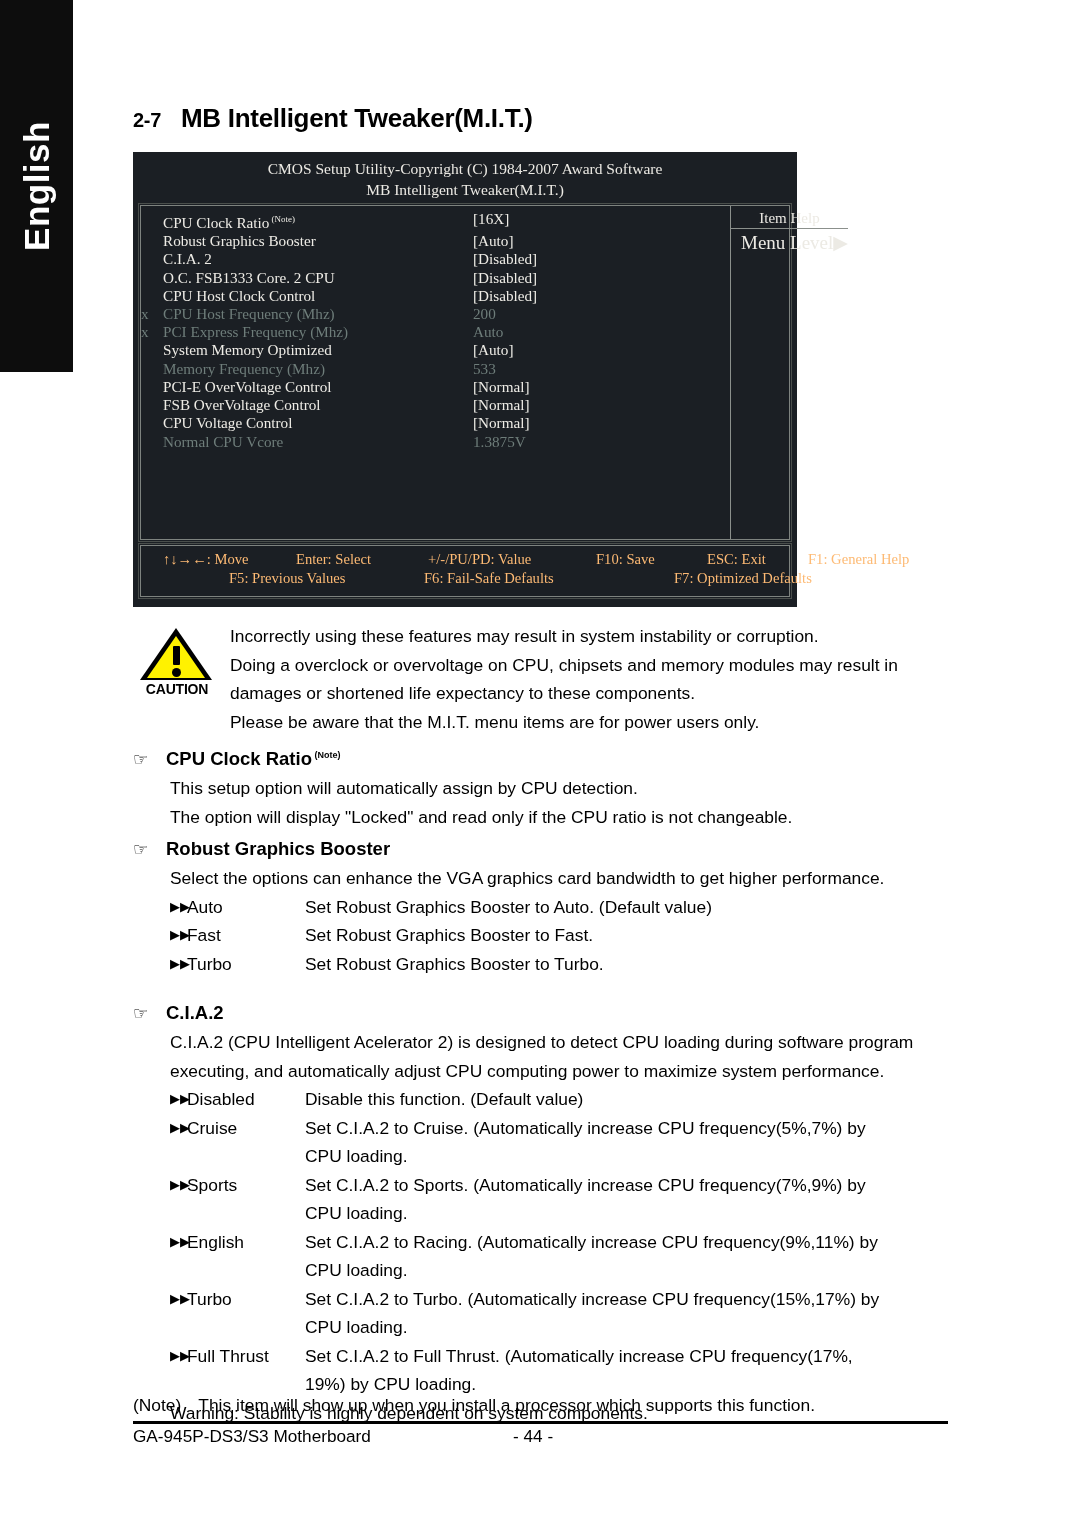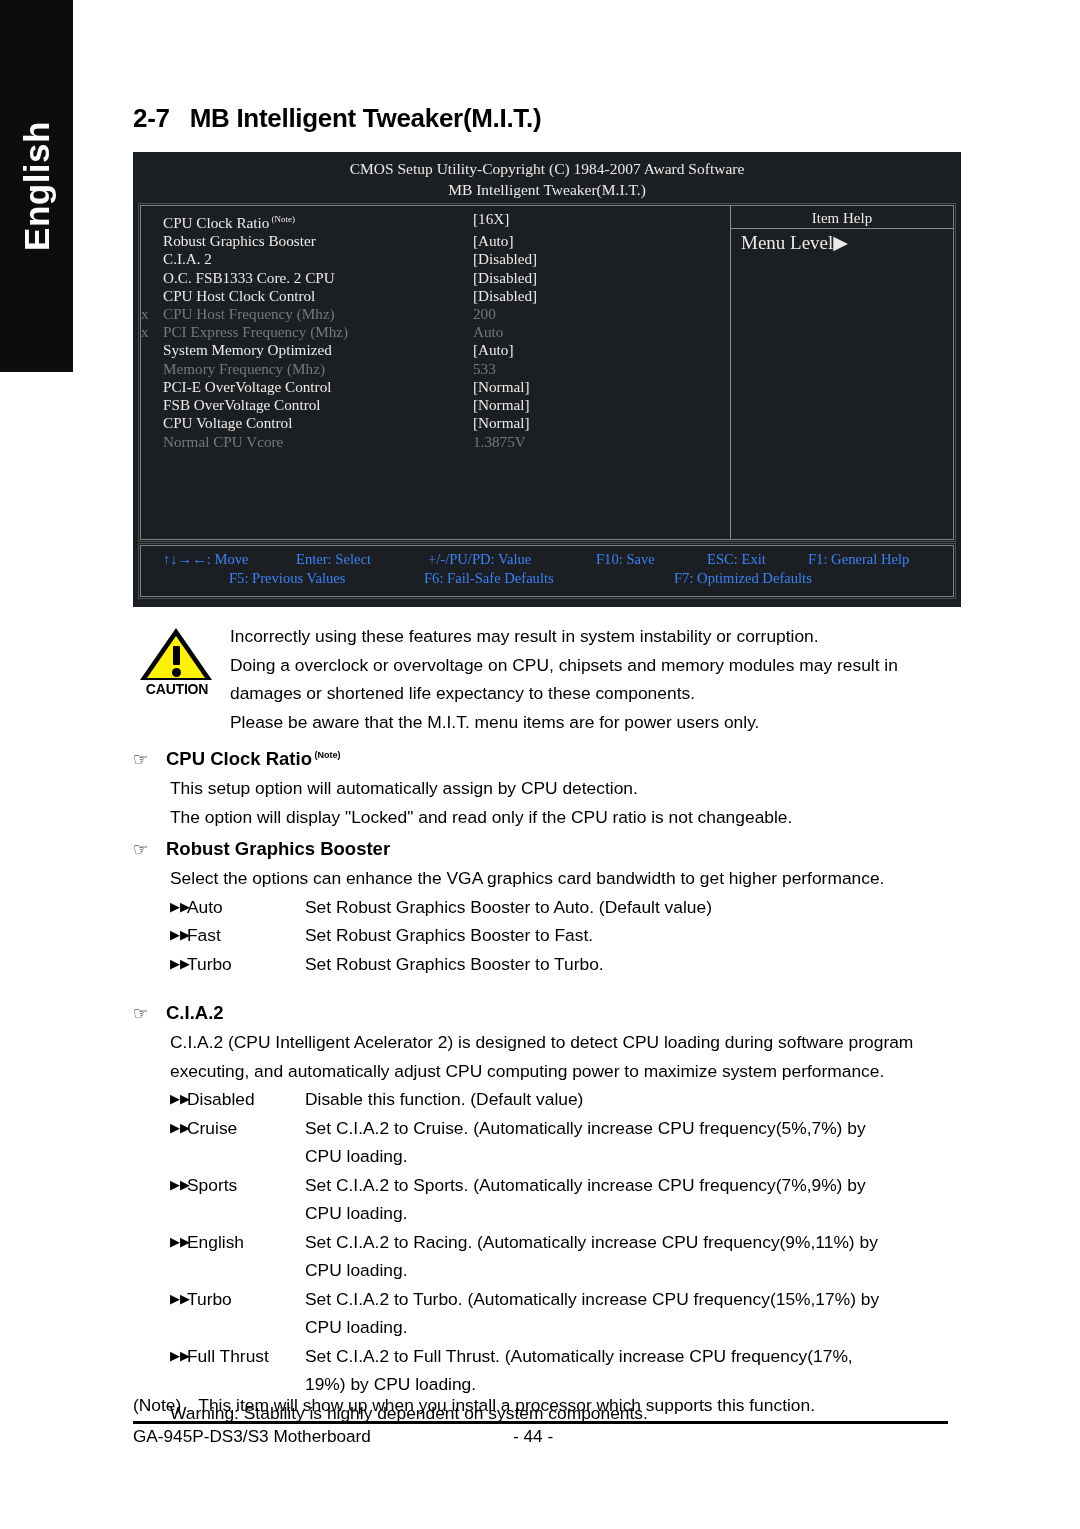--- a/index.html
+++ b/index.html
@@ -43,28 +43,28 @@
     position: absolute;
     left: 0; top: 103px;
     display: flex;
     align-items: baseline;
     gap: 20px;
     font-weight: bold;
     font-size: 26px;
     color: #000;
     letter-spacing: -0.3px;
   }
-  #section-heading .num { font-size: 26px; }
+  #section-heading .num { font-size: 20px; }
   #section-heading .ttl { font-size: 26px; }
 
   
   #bios {
     position: absolute;
     left: 0; top: 152px;
-    width: 828px; height: 455px;
+    width: 664px; height: 455px;
     background: #1b1f24;
     font-family: "Liberation Serif", serif;
     color: #e9e9e4;
     padding: 5px 7px 6px 7px;
   }
   #bios .bios-title {
     text-align: center;
     font-size: 15.5px;
     line-height: 19px;
     color: #eceae4;
@@ -120,21 +120,21 @@
   .note-sup { font-size: 9px; vertical-align: super; }
 
   #bios .bios-footer {
     margin-top: 5px;
     height: 52px;
     border: 1px solid #7e837f;
     outline: 1px solid #4a4f4c;
     outline-offset: 1px;
     font-size: 14.6px;
     line-height: 19px;
-    color: #3b82f6;
+    color: #fdba74;
     padding-top: 4px;
     position: relative;
   }
   .fk { position: absolute; white-space: nowrap; }
 
   
   #caution-block {
     position: absolute;
     left: 0px; top: 622px;
     width: 840px;

